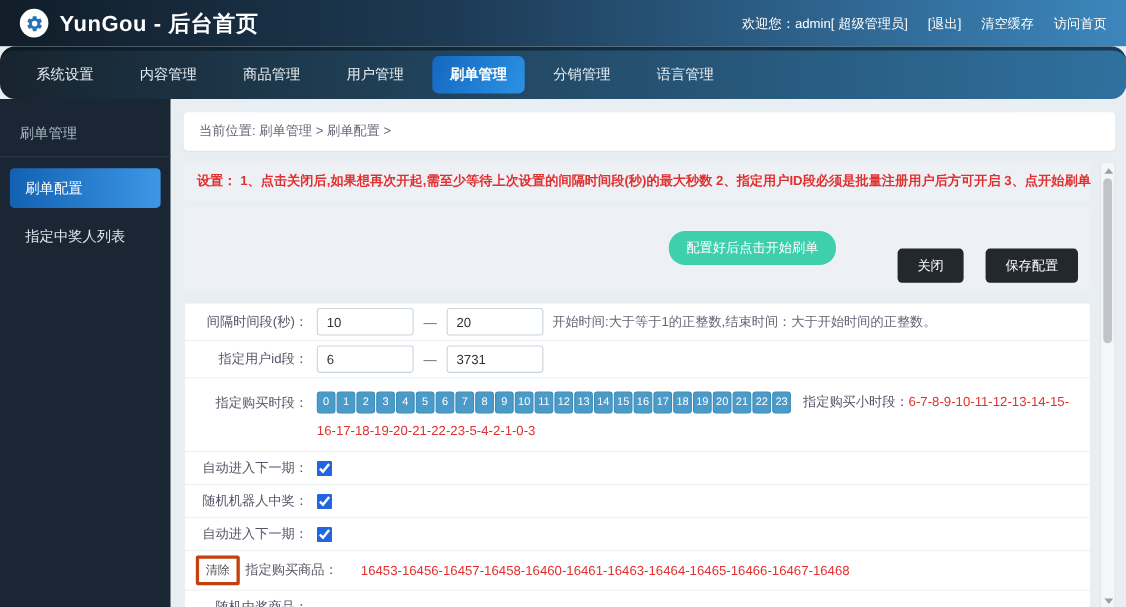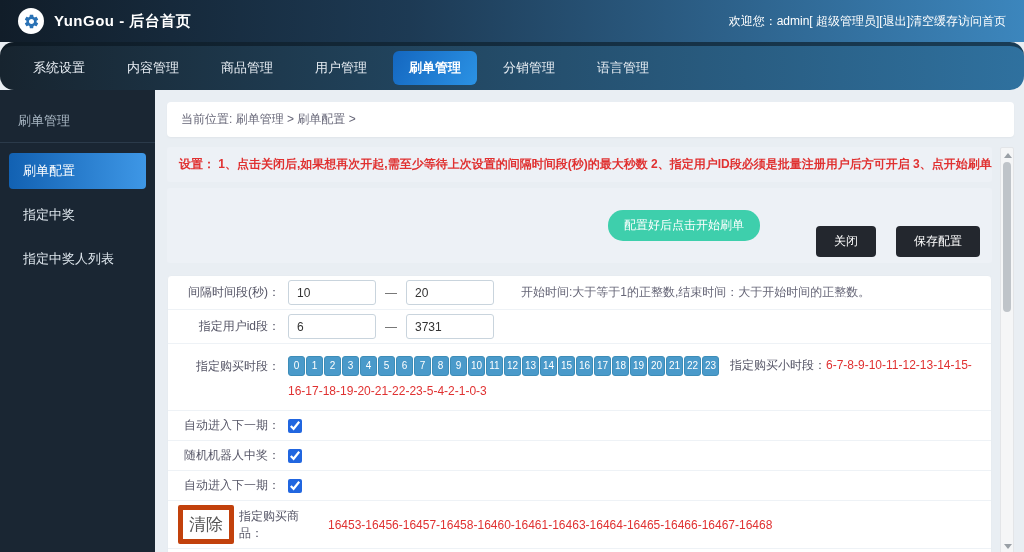--- a/index.html
+++ b/index.html
@@ -13,22 +13,22 @@
     height:42px; display:flex; align-items:center; padding:0 18px;
     background:linear-gradient(90deg,#111d29 0%,#1d3a54 40%,#3c86bd 100%);
     color:#fff;
   }
   .logo-circle {
     width:26px; height:26px; border-radius:50%; background:#fff;
     display:flex; align-items:center; justify-content:center; margin-right:10px;
     flex-shrink:0;
   }
   .logo-circle svg { width:17px; height:17px; fill:#2a72b5; }
-  .topbar-title { font-size:15px; font-weight:bold; letter-spacing:.5px; }
-  .topbar-right { margin-left:auto; display:flex; font-size:12px; align-items:center; }
+  .topbar-title { font-size:20px; font-weight:bold; letter-spacing:.5px; }
+  .topbar-right { margin-left:auto; display:flex; gap:18px; font-size:12px; align-items:center; }
   .topbar-right a { color:#fff; text-decoration:none; cursor:pointer; }
   
   .navbar {
     height:48px; display:flex; align-items:center; padding:0 12px;
     background:linear-gradient(90deg,#17242f 0%,#25506f 55%,#2f719f 100%);
     border-top:4px solid rgba(8,18,28,.55);
     border-radius:14px;
   }
   .nav-item {
     color:#e8eef4; font-size:13px; padding:8px 16px; margin:0 5px;
@@ -91,27 +91,27 @@
     display:flex; align-items:center; border-bottom:1px solid #eef2f6;
     padding:4px 10px; min-height:30px; font-size:12px; color:#556;
   }
   .form-label { width:110px; text-align:right; flex-shrink:0; color:#556; padding-right:8px; }
   .form-label.wide { width:140px; display:flex; align-items:center; text-align:left; }
   .input {
     width:88px; height:25px; border:1px solid #c9d4dd; border-radius:3px;
     padding:0 8px; font-size:12px; color:#333; outline:none;
   }
   .dash { margin:0 9px; color:#666; }
-  .hint { color:#667; margin-left:27px; }
+  .hint { color:#667; margin-left:8px; }
   .red { color:var(--red,#e03131); }
   .red-val { color:var(--red,#e03131); margin-left:10px; }
   .cb { width:14px; height:14px; accent-color:#2166e0; cursor:pointer; }
   .clear-btn {
-    background:#fff; border:5px solid #c2410c; border-radius:2px; color:#555;
-    font-size:17px; padding:3px 6px; cursor:pointer; margin-right:5px; flex-shrink:0;
+    background:#fff; border:3px solid #c2410c; border-radius:2px; color:#555;
+    font-size:11px; padding:3px 6px; cursor:pointer; margin-right:5px; flex-shrink:0;
   }
   
   .hours-row { align-items:flex-start; padding-top:8px; padding-bottom:6px; }
   .hours-row .form-label { margin-top:6px; }
   .hours-content { flex:1; line-height:26px; }
   .hour-btn {
     display:inline-flex; align-items:center; justify-content:center;
     width:17px; height:20px; background:var(--blue,#4a9aca); color:#fff;
     font-size:10px; border-radius:3px; border:1px solid #3d8db8;
     margin-right:1px; cursor:pointer; vertical-align:middle;
@@ -144,21 +144,20 @@
     <div class="nav-item active">刷单管理</div>
     <div class="nav-item">分销管理</div>
     <div class="nav-item">语言管理</div>
   </div>
 
 <div class="body-wrap">
   <aside class="sidebar">
     <div class="sidebar-section">刷单管理</div>
     <div id="side-items">
         <div class="side-item active">刷单配置</div>
-        <div class="side-item">指定中奖</div>
         <div class="side-item">指定中奖人列表</div>
       </div>
   </aside>
 
   <div class="main">
     <div class="breadcrumb">
       <span>当前位置: 刷单管理 &gt; 刷单配置 &gt;</span>
     </div>
 
     <div class="scrollwrap">

